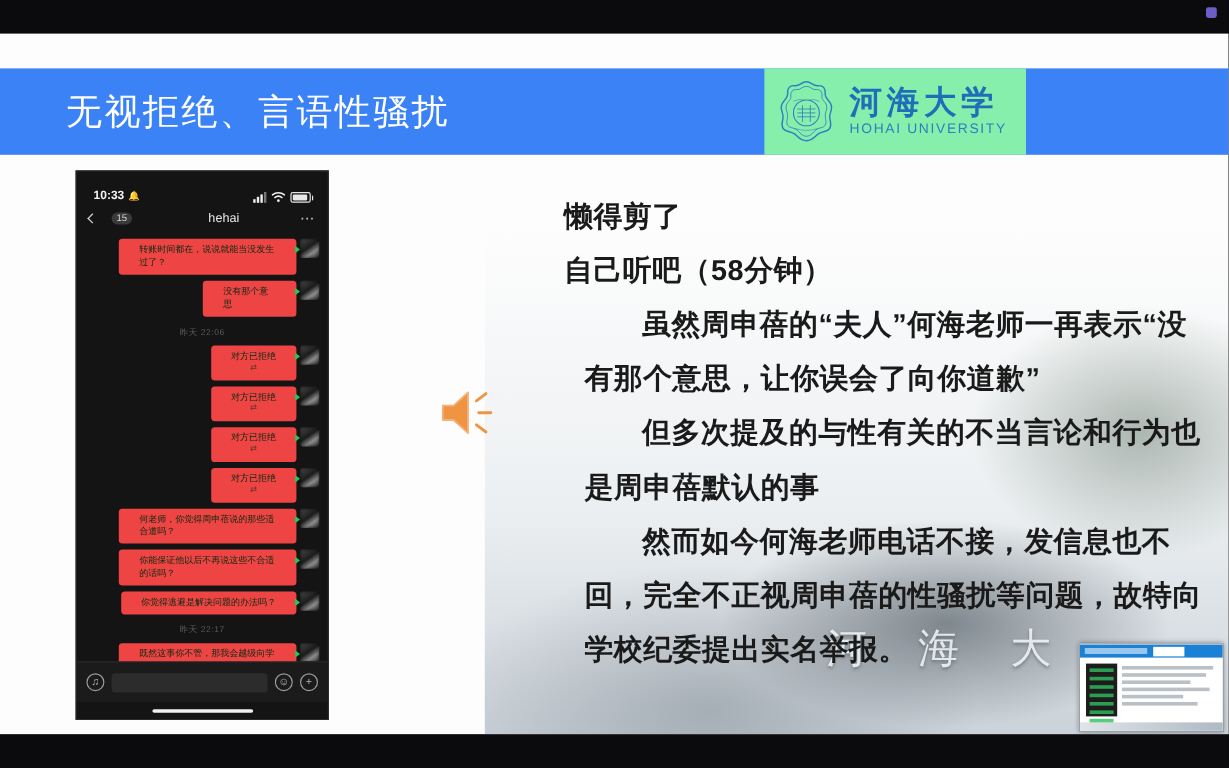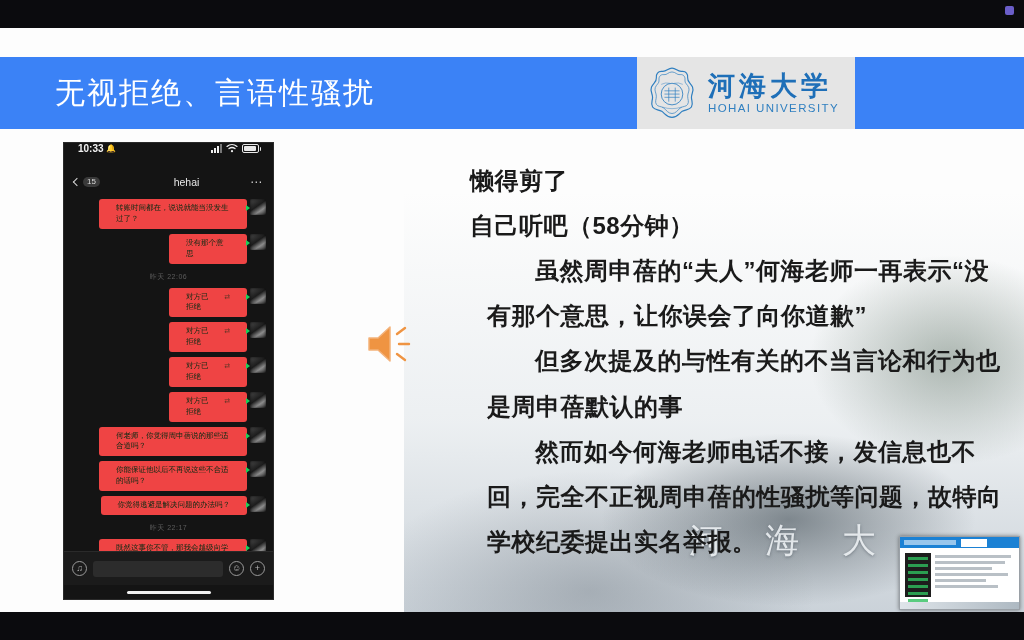--- a/index.html
+++ b/index.html
@@ -71,21 +71,21 @@
     font-size: 30px;
     font-weight: 400;
     letter-spacing: 2px;
     white-space: nowrap;
   }
 
   
   .logo-plate {
     position: absolute; left: 637px; top: 29px;
     width: 218px; height: 72px;
-    background: #e5e5e5;
+    background: #86efac;
     display: flex; align-items: center; gap: 9px;
     padding-left: 8px;
   }
   .logo-seal { width: 54px; height: 54px; flex: none; }
   .logo-text { display: flex; flex-direction: column; justify-content: center; }
   .logo-cn {
     font-family: "DejaVu Serif", "Liberation Serif", serif;
     font-size: 27px; font-weight: 700;
     color: #1e6fb8; letter-spacing: 4px; line-height: 1.05;
     white-space: nowrap;
@@ -99,21 +99,21 @@
   .phone {
     position: absolute; left: 63px; top: 114px;
     width: 211px; height: 458px;
     background: #141414;
     border: 1px solid #2a2a2a;
     overflow: hidden;
     display: flex; flex-direction: column;
   }
   .phone-status {
     height: 26px; flex: none;
-    display: flex; align-items: flex-start; justify-content: space-between;
+    display: flex; align-items: flex-end; justify-content: space-between;
     padding: 0 14px;
     color: #f2f2f2; font-size: 10px; font-weight: 700;
   }
   .phone-status-right { display: flex; align-items: center; gap: 4px; }
   .st-clock { display: flex; align-items: center; gap: 3px; }
   .st-bell { font-size: 8px; color: #cfcfcf; }
   .bars { display: flex; align-items: flex-end; gap: 1px; height: 9px; }
   .bars i { width: 2px; background: #f0f0f0; display: block; }
   .bars i:nth-child(1){height:3px} .bars i:nth-child(2){height:5px}
   .bars i:nth-child(3){height:7px} .bars i:nth-child(4){height:9px;opacity:.45}
@@ -130,21 +130,21 @@
     width:1.5px; height:4px; background:#e8e8e8; border-radius:0 1px 1px 0;
   }
 
   .phone-navbar {
     height: 25px; flex: none;
     display: flex; align-items: center;
     padding: 0 10px;
     color: #e4e4e4;
     position: relative;
   }
-  .nav-back { display: flex; align-items: center; gap: 3px; }
+  .nav-back { display: flex; align-items: center; gap: 13px; }
   .nav-chev {
     width: 6px; height: 6px; border-left: 1.4px solid #d8d8d8;
     border-bottom: 1.4px solid #d8d8d8; transform: rotate(45deg);
   }
   .nav-badge {
     background: #3a3a3a; color: #d9d9d9; font-size: 8px;
     border-radius: 7px; padding: 1px 4px; line-height: 1;
   }
   .nav-title {
     position: absolute; left: 0; right: 0; text-align: center;
@@ -175,21 +175,21 @@
     position: relative;
     word-break: break-all;
   }
   .bubble::after {
     content:""; position:absolute; right:-3px; top:6px;
     border-top:3px solid transparent; border-bottom:3px solid transparent;
     border-left:4px solid #1ad05a;
   }
   .bubble.small { max-width: 78px; }
   .bubble .declined {
-    display: inline-flex; align-items: flex-start; gap: 15px;
+    display: inline-flex; align-items: center; gap: 0; flex-direction: column;
   }
   .decl-icon { font-size: 7px; opacity: .6; }
   .avatar {
     width: 16px; height: 16px; flex: none; border-radius: 2px;
     background: linear-gradient(145deg,#4a4a4a 0%,#1c1c1c 45%,#8c8c8c 70%,#2b2b2b 100%);
     box-shadow: inset 0 0 3px rgba(0,0,0,.8);
   }
 
   .phone-input {
     height: 34px; flex: none;

